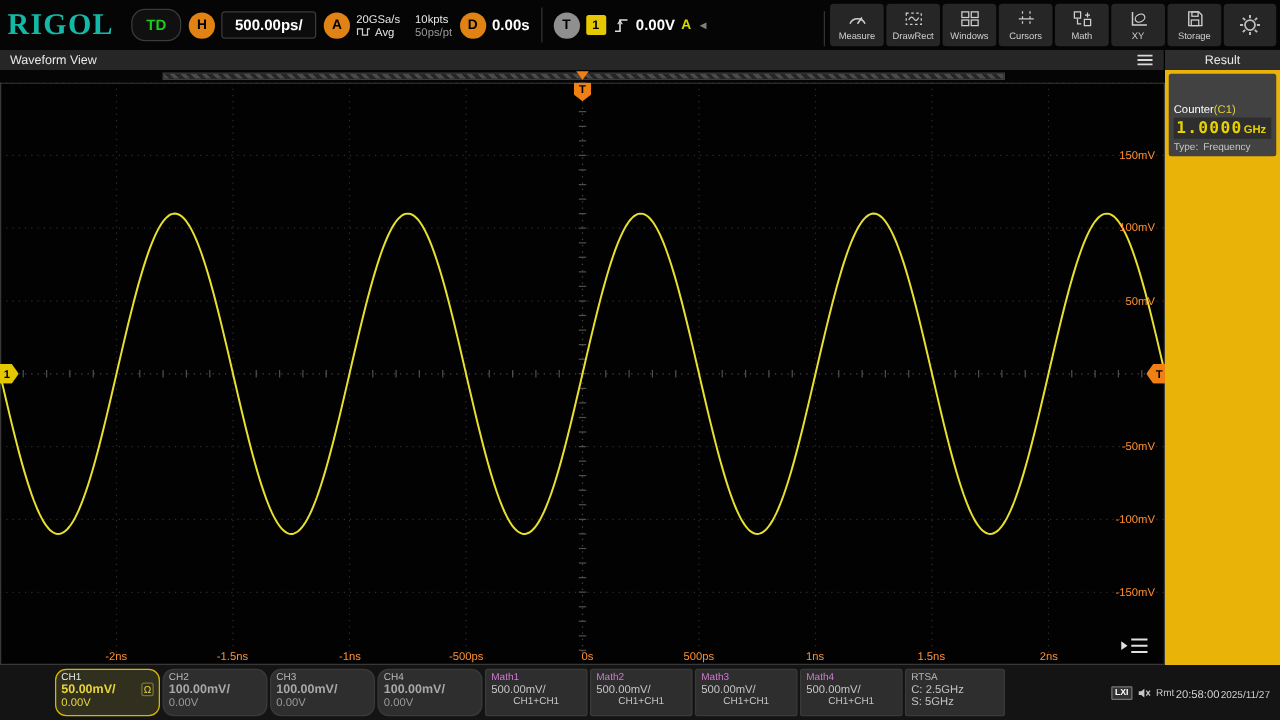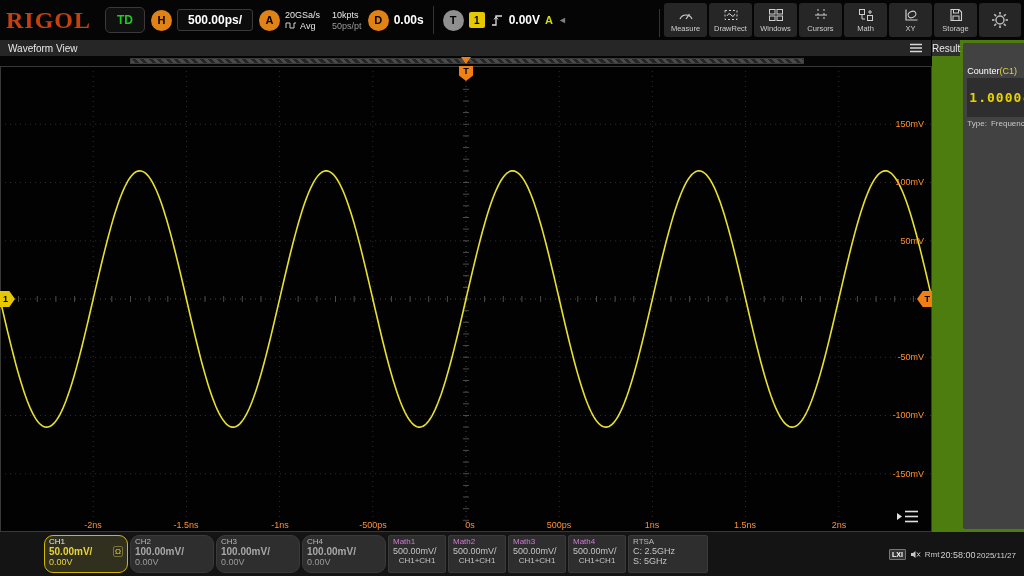--- a/index.html
+++ b/index.html
@@ -3,23 +3,23 @@
 <meta charset="utf-8">
 <style>
   * { margin:0; padding:0; box-sizing:border-box; }
   html,body { width:1024px; height:576px; background:#000; overflow:hidden;
               font-family:"Liberation Sans", sans-serif; }
 
   
   .topbar { height:40px; width:1024px; background:#050505; display:flex;
             align-items:center; padding:0 2px 0 6px; gap:6px; }
   .logo { font-family:"Liberation Serif", serif; font-weight:700; font-size:24px;
-          color:#c2410c; letter-spacing:1px; margin-right:8px; }
+          color:#14b8a6; letter-spacing:1px; margin-right:8px; }
   .mode-box { width:40px; height:26px; background:#101010; border:1px solid #3a3a3a;
-              border-radius:5px; color:#1ecb1e; font-weight:700; font-size:12px;
+              border-radius:11px; color:#1ecb1e; font-weight:700; font-size:12px;
               display:flex; align-items:center; justify-content:center; }
   .badge { width:21px; height:21px; border-radius:50%; background:#e08214; color:#000;
            font-weight:700; font-size:11px; display:flex; align-items:center;
            justify-content:center; flex:0 0 auto; }
   .badge.gray { background:#8f8f8f; }
   .value-box { background:#0c0c0c; border:1px solid #3a3a3a; border-radius:3px;
                color:#fff; font-weight:700; font-size:12px; padding:3px 10px; }
   .group { display:flex; align-items:center; gap:5px; }
   .acq-grid { display:grid; grid-template-columns:auto auto; column-gap:12px; row-gap:1px;
               font-size:9px; color:#e8e8e8; align-items:center; }
@@ -64,48 +64,48 @@
   .tlabel { position:absolute; bottom:2px; transform:translateX(-50%); color:#ff9030; font-size:9px; }
   .ch-marker { position:absolute; left:0; top:225px; width:15px; height:16px; background:#e6c800;
                clip-path:polygon(0 0,62% 0,100% 50%,62% 100%,0 100%); color:#000; font-weight:700;
                font-size:9px; display:flex; align-items:center; padding-left:3px; }
   .trig-marker { position:absolute; right:0; top:225px; width:15px; height:16px; background:#f08014;
                clip-path:polygon(38% 0,100% 0,100% 100%,38% 100%,0 50%); color:#000; font-weight:700;
                font-size:9px; display:flex; align-items:center; justify-content:flex-end; padding-right:2px; }
   .scope-menu { position:absolute; right:12px; bottom:8px; }
 
   
-  .sidebar { width:92px; background:#4d7c0f; display:flex; flex-direction:row; }
+  .sidebar { width:92px; background:#eab308; display:flex; flex-direction:column; }
   .result-header { height:16px; background:#2e2e2e; color:#e8e8e8; font-size:10px;
                    display:flex; align-items:center; justify-content:center; }
   .counter-card { margin:3px; background:#424242; border-radius:2px; padding:3px 4px; }
   .counter-title { font-size:9px; color:#fff;margin-top:20px; }
   .counter-title .ch { color:#e6d23c; }
-  .counter-value-row { background:#2e2e2e; margin:2px 0; padding:12px 2px; display:flex;
+  .counter-value-row { background:#2e2e2e; margin:2px 0; padding:1px 2px; display:flex;
                        align-items:baseline; gap:1px; }
   .counter-value { font-family:"DejaVu Sans Mono", monospace; font-weight:700; font-size:13px;
                    color:#e8d200; letter-spacing:1px; }
   .counter-unit { font-size:9px; font-weight:700; color:#e8d200; }
   .counter-type { font-size:8px; color:#c8c8c8; display:flex; gap:4px; }
 
   
   .bottombar { height:44px; background:#141414; display:flex; align-items:center;
                padding-left:44px; gap:2px; }
   .chbox { width:84px; height:38px; background:#2e2e2e; border:1px solid #3a3a3a;
            border-radius:9px; padding:1px 4px; display:flex; flex-direction:column; }
   .chbox.active { border:1px solid #d4b800; background:#31301f; }
   .ch-name { font-size:8px; color:#b8b8b8; }
   .chbox.active .ch-name { color:#e8e8e8; }
   .ch-scale { font-size:10px; font-weight:700; color:#a8a8a8; display:flex; align-items:center; gap:3px; }
   .chbox.active .ch-scale { color:#e8d43c; }
   .ch-offset { font-size:9px; color:#9a9a9a; }
   .chbox.active .ch-offset { color:#e8d43c; }
   .imp-icon { font-size:8px; font-weight:400; color:#e8d43c; border:1px solid #7a7233;
               border-radius:2px; padding:0 1px; line-height:9px; margin-left:auto; }
-  .mathbox { width:58px; height:38px; background:#2e2e2e; border:1px solid #3a3a3a;
+  .mathbox { width:82px; height:38px; background:#2e2e2e; border:1px solid #3a3a3a;
              border-radius:2px; padding:1px 4px; display:flex; flex-direction:column; }
   .math-name { font-size:8px; color:#d07ad0; }
   .math-scale { font-size:9px; color:#c4c4c4; }
   .math-expr { font-size:8px; color:#c4c4c4;text-align:center; }
   .rtsabox { width:80px; height:38px; background:#2e2e2e; border:1px solid #3a3a3a;
              border-radius:2px; padding:1px 4px; display:flex; flex-direction:column; }
   .rtsa-name { font-size:8px; color:#b8b8b8; }
   .rtsa-line { font-size:9px; color:#c4c4c4; }
   .status { margin-left:auto; display:flex; align-items:flex-end;
             padding-right:8px; gap:1px; }

